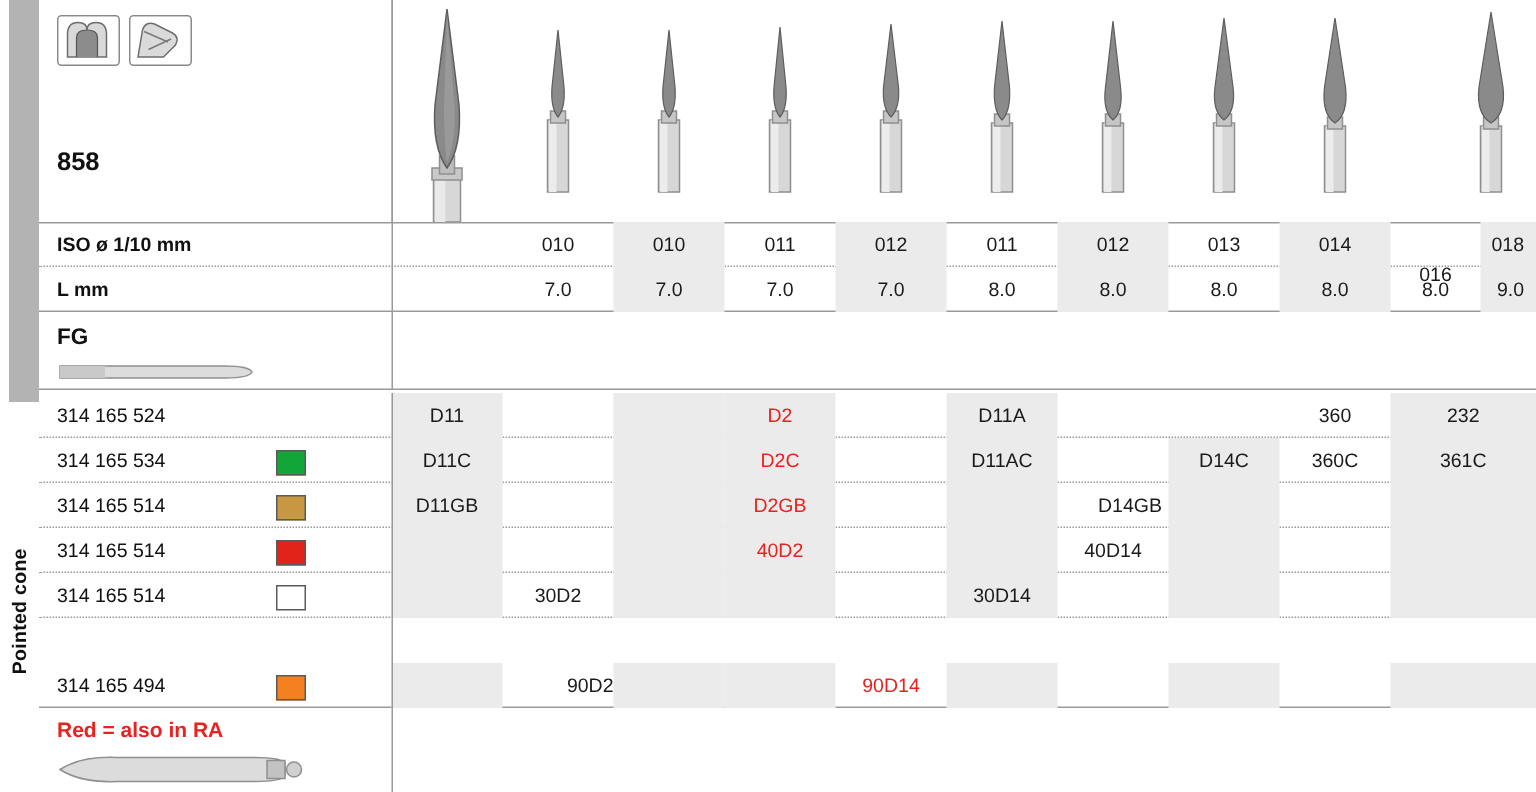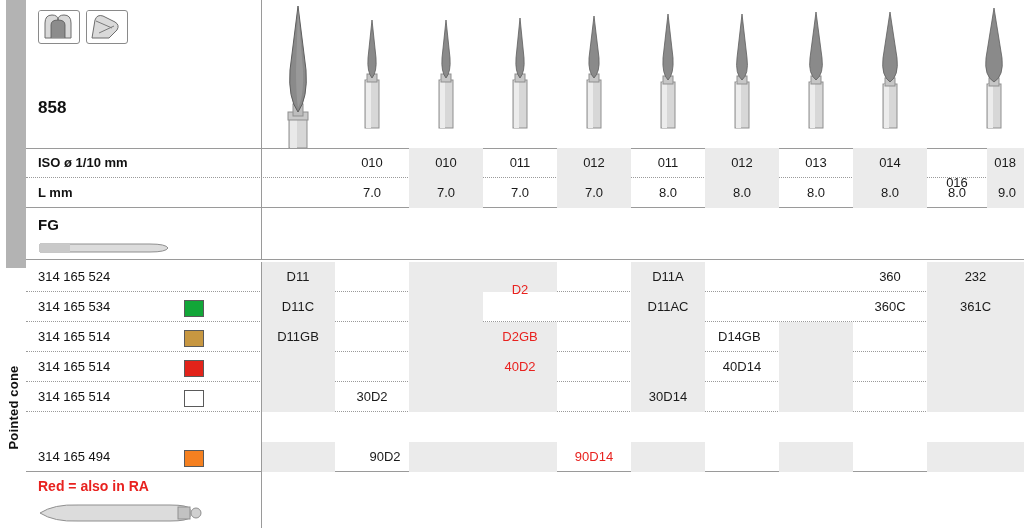--- a/index.html
+++ b/index.html
@@ -241,51 +241,53 @@
       </div>
     </div>
 
     <div class="vsep" style="left:235px;top:0;height:260px;"></div>
 
     <div class="drow dotted" style="top:262px;height:30px;">
       <div class="lbl" style="top:7px;font-weight:normal;">314 165 524</div>
       <div class="cell shade" style="left:235px;top:0;width:74px;height:30px;padding-top:7px;">D11</div>
       <div class="cell" style="left:309px;top:7px;width:74px;"></div>
       <div class="cell shade" style="left:383px;top:0;width:74px;height:30px;padding-top:7px;"></div>
-      <div class="cell shade red" style="left:457px;top:0;width:74px;height:30px;padding-top:20px;">D2</div>
+      <div class="cell shade red" style="left:457px;top:0;width:74px;height:30px;padding-top:7px;">D2</div>
       <div class="cell" style="left:531px;top:7px;width:74px;"></div>
       <div class="cell shade" style="left:605px;top:0;width:74px;height:30px;padding-top:7px;">D11A</div>
       <div class="cell" style="left:679px;top:7px;width:74px;"></div>
       <div class="cell" style="left:827px;top:7px;width:74px;">360</div>
       <div class="cell shade" style="left:901px;top:0;width:97px;height:30px;padding-top:7px;">232</div>
     </div>
 
     <div class="drow dotted" style="top:292px;height:30px;">
       <div class="lbl" style="top:7px;font-weight:normal;">314 165 534</div>
       <div class="swatch" style="left:158px;top:8px;background:#12a638;"></div>
       <div class="cell shade" style="left:235px;top:0;width:74px;height:30px;padding-top:7px;">D11C</div>
       <div class="cell" style="left:309px;top:7px;width:74px;"></div>
       <div class="cell shade" style="left:383px;top:0;width:74px;height:30px;padding-top:7px;"></div>
+      <div class="cell shade red" style="left:457px;top:0;width:74px;height:30px;padding-top:7px;">D2C</div>
       <div class="cell" style="left:531px;top:7px;width:74px;"></div>
       <div class="cell shade" style="left:605px;top:0;width:74px;height:30px;padding-top:7px;">D11AC</div>
       <div class="cell" style="left:679px;top:7px;width:74px;"></div>
+      <div class="cell shade" style="left:753px;top:0;width:74px;height:30px;padding-top:7px;">D14C</div>
       <div class="cell" style="left:827px;top:7px;width:74px;">360C</div>
       <div class="cell shade" style="left:901px;top:0;width:97px;height:30px;padding-top:7px;">361C</div>
     </div>
 
     <div class="drow dotted" style="top:322px;height:30px;">
       <div class="lbl" style="top:7px;font-weight:normal;">314 165 514</div>
       <div class="swatch" style="left:158px;top:8px;background:#c79741;"></div>
       <div class="cell shade" style="left:235px;top:0;width:74px;height:30px;padding-top:7px;">D11GB</div>
       <div class="cell" style="left:309px;top:7px;width:74px;"></div>
       <div class="cell shade" style="left:383px;top:0;width:74px;height:30px;padding-top:7px;"></div>
       <div class="cell shade red" style="left:457px;top:0;width:74px;height:30px;padding-top:7px;">D2GB</div>
       <div class="cell" style="left:531px;top:7px;width:74px;"></div>
       <div class="cell shade" style="left:605px;top:0;width:74px;height:30px;padding-top:7px;"></div>
-      <div class="cell" style="left:648px;top:7px;width:74px;padding-left:44px;">D14GB</div>
+      <div class="cell" style="left:662px;top:7px;width:74px;padding-left:44px;">D14GB</div>
       <div class="cell shade" style="left:753px;top:0;width:74px;height:30px;padding-top:7px;"></div>
       <div class="cell" style="left:827px;top:7px;width:74px;"></div>
       <div class="cell shade" style="left:901px;top:0;width:97px;height:30px;padding-top:7px;"></div>
     </div>
 
     <div class="drow dotted" style="top:352px;height:30px;">
       <div class="lbl" style="top:7px;font-weight:normal;">314 165 514</div>
       <div class="swatch" style="left:158px;top:8px;background:#e2231a;"></div>
       <div class="cell shade" style="left:235px;top:0;width:74px;height:30px;padding-top:7px;"></div>
       <div class="cell" style="left:309px;top:7px;width:74px;"></div>
@@ -312,21 +314,21 @@
       <div class="cell shade" style="left:753px;top:0;width:74px;height:30px;padding-top:7px;"></div>
       <div class="cell" style="left:827px;top:7px;width:74px;"></div>
       <div class="cell shade" style="left:901px;top:0;width:97px;height:30px;padding-top:7px;"></div>
     </div>
 
 
     <div class="drow solid" style="top:442px;height:30px;">
       <div class="lbl" style="top:7px;font-weight:normal;">314 165 494</div>
       <div class="swatch" style="left:158px;top:8px;background:#f58020;"></div>
       <div class="cell shade" style="left:235px;top:0;width:74px;height:30px;padding-top:7px;"></div>
-      <div class="cell" style="left:322px;top:7px;width:74px;">90D2</div>
+      <div class="cell" style="left:309px;top:7px;width:74px;text-align:right;">90D2</div>
       <div class="cell shade" style="left:383px;top:0;width:74px;height:30px;padding-top:7px;"></div>
       <div class="cell shade" style="left:457px;top:0;width:74px;height:30px;padding-top:7px;"></div>
       <div class="cell red" style="left:531px;top:7px;width:74px;">90D14</div>
       <div class="cell shade" style="left:605px;top:0;width:74px;height:30px;padding-top:7px;"></div>
       <div class="cell" style="left:679px;top:7px;width:74px;"></div>
       <div class="cell shade" style="left:753px;top:0;width:74px;height:30px;padding-top:7px;"></div>
       <div class="cell" style="left:827px;top:7px;width:74px;"></div>
       <div class="cell shade" style="left:901px;top:0;width:97px;height:30px;padding-top:7px;"></div>
     </div>
 

